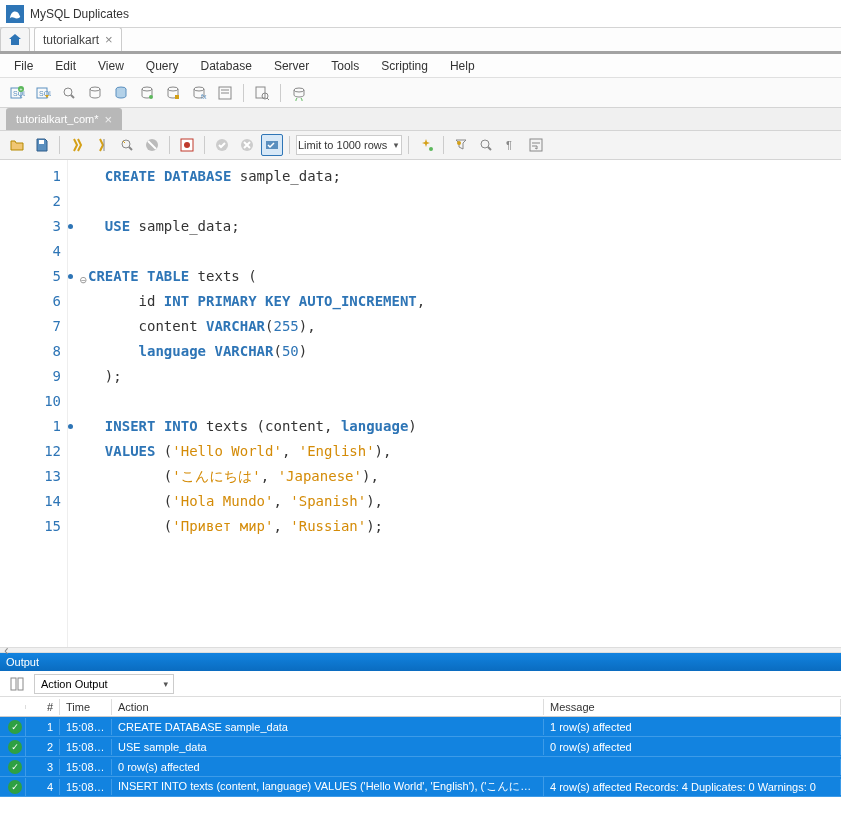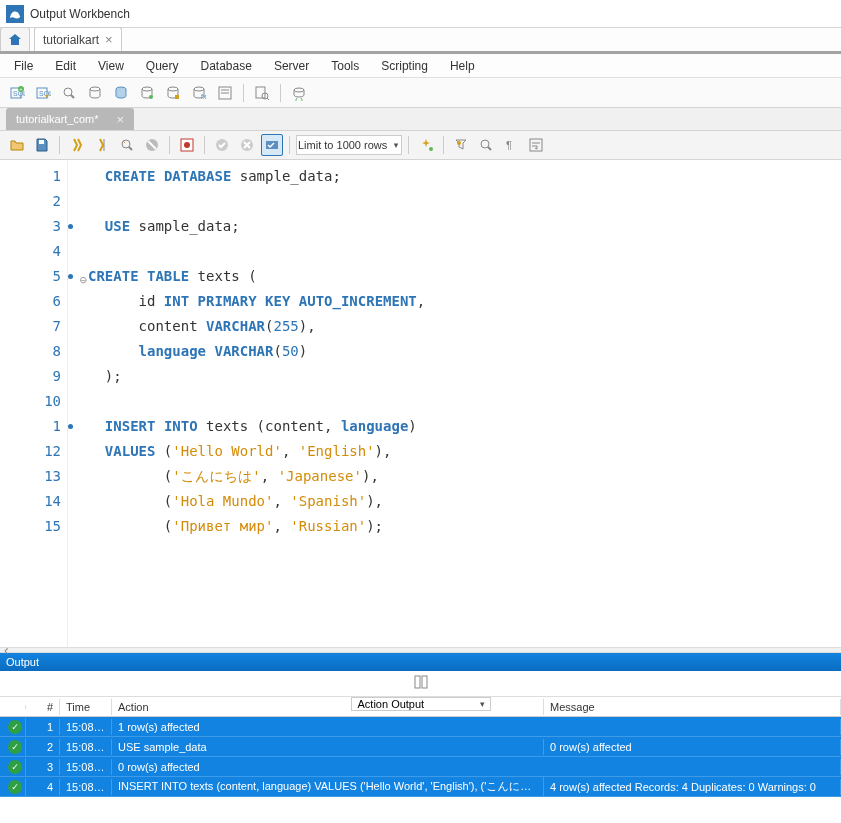--- a/index.html
+++ b/index.html
@@ -11,21 +11,21 @@
 .tabbar { height: 26px; display: flex; align-items: flex-end; background: #fdfdfd; border-bottom: 3px solid #a3a3a3; }
 .home-btn { width: 30px; height: 24px; display: flex; align-items: center; justify-content: center; border: 1px solid #ccc; border-bottom: none; border-radius: 3px 3px 0 0; background: #f5f5f5; margin-right: 4px; }
 .conn-tab { height: 24px; display: flex; align-items: center; padding: 0 8px; border: 1px solid #ccc; border-bottom: none; border-radius: 3px 3px 0 0; background: #fff; font-size: 12px; color: #444; gap: 6px; }
 .close-x { color: #888; font-size: 13px; }
 .menubar { height: 24px; display: flex; align-items: center; padding: 2px 4px; gap: 2px; border-bottom: 1px solid #e0e0e0; background: #fdfdfd; }
 .menu-item { padding: 3px 10px; color: #333; font-size: 12px; }
 .toolbar { height: 30px; display: flex; align-items: center; padding: 2px 6px; gap: 4px; border-bottom: 1px solid #d4d4d4; background: #fafafa; }
 .tool-btn { width: 22px; height: 22px; display: flex; align-items: center; justify-content: center; border: 1px solid transparent; border-radius: 2px; }
 .tool-btn svg { width: 16px; height: 16px; }
 .query-tabs { height: 22px; display: flex; align-items: flex-end; padding-left: 6px; background: #f0f0f0; }
-.query-tab { height: 22px; display: flex; align-items: center; padding: 0 10px; background: #b8b8b8; color: #fff; font-size: 11px; border-radius: 3px 3px 0 0; gap: 18px; }
+.query-tab { height: 22px; display: flex; align-items: center; padding: 0 10px; background: #b8b8b8; color: #fff; font-size: 11px; border-radius: 3px 3px 0 0; gap: 6px; }
 .editor-toolbar { height: 30px; display: flex; align-items: center; padding: 2px 6px; gap: 3px; border-top: 1px solid #d4d4d4; border-bottom: 1px solid #d4d4d4; background: #f4f4f4; }
 .etool { width: 22px; height: 22px; display: flex; align-items: center; justify-content: center; border: 1px solid transparent; border-radius: 2px; }
 .etool.pressed { border: 1px solid #2e75b6; background: #d7e8f7; }
 .etool svg { width: 16px; height: 16px; }
 .sep { width: 1px; height: 18px; background: #ccc; margin: 0 3px; }
 .limit-box { height: 20px; border: 1px solid #ccc; background: #fff; font-size: 11px; padding: 0 14px 0 1px; display: flex; align-items: center; position: relative; color: #333; }
 .limit-box::after { content: "▾"; position: absolute; right: 3px; font-size: 9px; color: #555; }
 .editor { flex: 1; display: flex; font-family: Consolas, monospace; font-size: 14px; overflow: hidden; background: #fff; position: relative; }
 .gutter { width: 68px; text-align: right; padding: 4px 6px 4px 0; color: #2e75b6; user-select: none; background: #fff; border-right: 1px solid #eee; }
 .gutter .ln { height: 25px; line-height: 25px; position: relative; }
@@ -34,21 +34,21 @@
 .code { flex: 1; padding: 4px 0 4px 20px; white-space: pre; overflow: auto; line-height: 25px; }
 .code .row { height: 25px; }
 .kw { color: #2e75b6; font-weight: bold; }
 .id { color: #333; }
 .num { color: #2e75b6; }
 .str { color: #d48b07; }
 .panel-splitter { height: 6px; background: #f0f0f0; border-top: 1px solid #ddd; border-bottom: 1px solid #ddd; position: relative; }
 .panel-splitter::before { content: "‹"; position: absolute; left: 4px; top: -6px; color: #888; font-size: 14px; }
 .output-panel { display: flex; flex-direction: column; height: 170px; }
 .output-header { height: 18px; background: linear-gradient(#1283e0, #0a6cc0); color: #fff; font-size: 11px; padding: 2px 6px; display: flex; align-items: center; }
-.output-controls { height: 26px; display: flex; align-items: center; padding: 2px 6px; gap: 6px; background: #fff; border-bottom: 1px solid #ddd; flex-direction: column; }
+.output-controls { height: 26px; display: flex; align-items: center; padding: 2px 6px; gap: 6px; background: #fff; border-bottom: 1px solid #ddd; }
 .output-select { height: 20px; border: 1px solid #ccc; background: #fff; font-size: 11px; padding: 0 26px 0 6px; display: flex; align-items: center; position: relative; min-width: 140px; }
 .output-select::after { content: "▾"; position: absolute; right: 5px; font-size: 9px; color: #555; }
 .grid { flex: 1; overflow: auto; }
 .grid-head { display: flex; background: #fff; border-bottom: 1px solid #ccc; font-size: 11px; color: #333; height: 20px; align-items: center; }
 .grid-head > div { padding: 2px 6px; border-right: 1px solid #ddd; }
 .col-status { width: 26px; }
 .col-num { width: 34px; text-align: right; }
 .col-time { width: 52px; }
 .col-action { width: 432px; }
 .col-msg { flex: 1; }
@@ -59,21 +59,21 @@
 </style>
 </head>
 <body>
 
 <div class="titlebar">
   <div class="app-icon">
     <svg viewBox="0 0 16 16">
         <path fill="#fff" d="M2 13c1-5 3-8 6-8 2 0 3 1 4 2l2 4c-1 1-2 2-4 2-3 0-5-3-8 0z"></path>
       </svg>
   </div>
-  <div class="titlebar-title">Output Workbench</div>
+  <div class="titlebar-title">MySQL Duplicates</div>
 </div>
 
 <div class="tabbar">
   <div class="home-btn">
     <svg width="16" height="16" viewBox="0 0 16 16">
         <path fill="#2e75b6" d="M8 2l6 5h-2v6H4V7H2z"></path>
       </svg>
   </div>
   <div class="conn-tab">
     <span>tutorialkart</span>
@@ -322,20 +322,21 @@
       <div class="col-num">#</div>
       <div class="col-time">Time</div>
       <div class="col-action">Action</div>
       <div class="col-msg">Message</div>
     </div>
     <div id="grid-body">
         <div class="grid-row">
           <div class="col-status"><span class="status-ok"></span></div>
           <div class="col-num">1</div>
           <div class="col-time">15:08:42</div>
+          <div class="col-action">CREATE DATABASE sample_data</div>
           <div class="col-msg">1 row(s) affected</div>
         </div>
         <div class="grid-row">
           <div class="col-status"><span class="status-ok"></span></div>
           <div class="col-num">2</div>
           <div class="col-time">15:08:42</div>
           <div class="col-action">USE sample_data</div>
           <div class="col-msg">0 row(s) affected</div>
         </div>
         <div class="grid-row">

